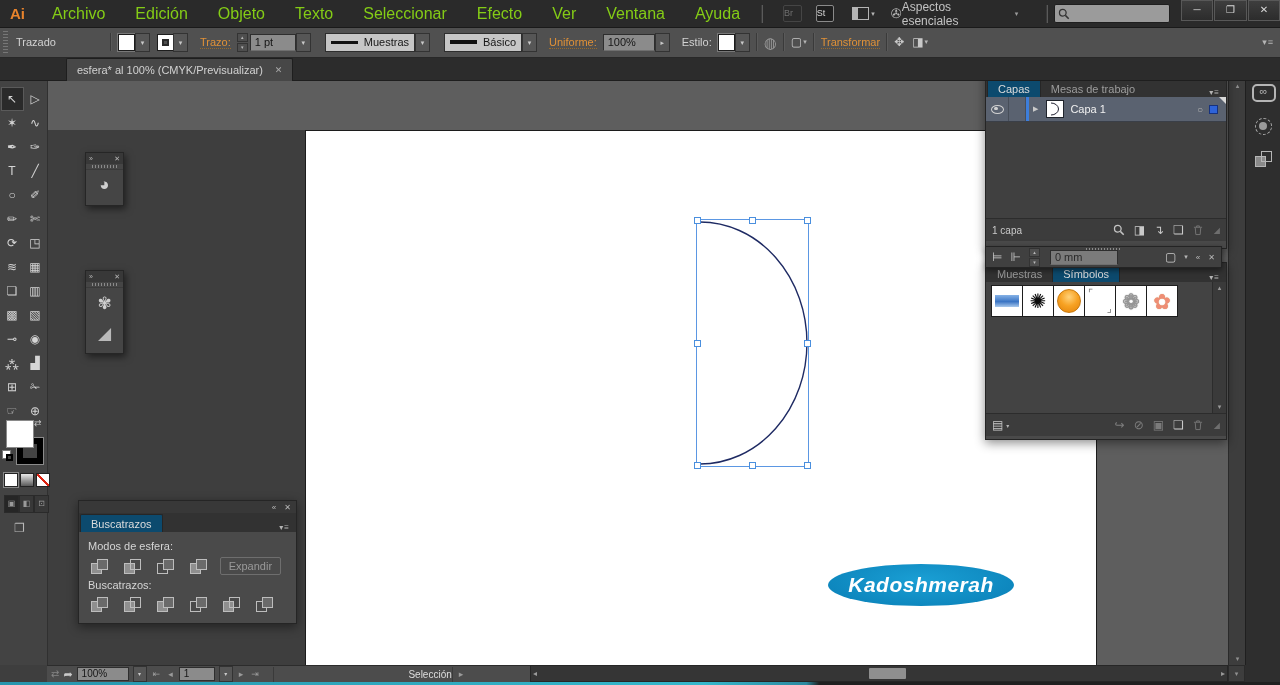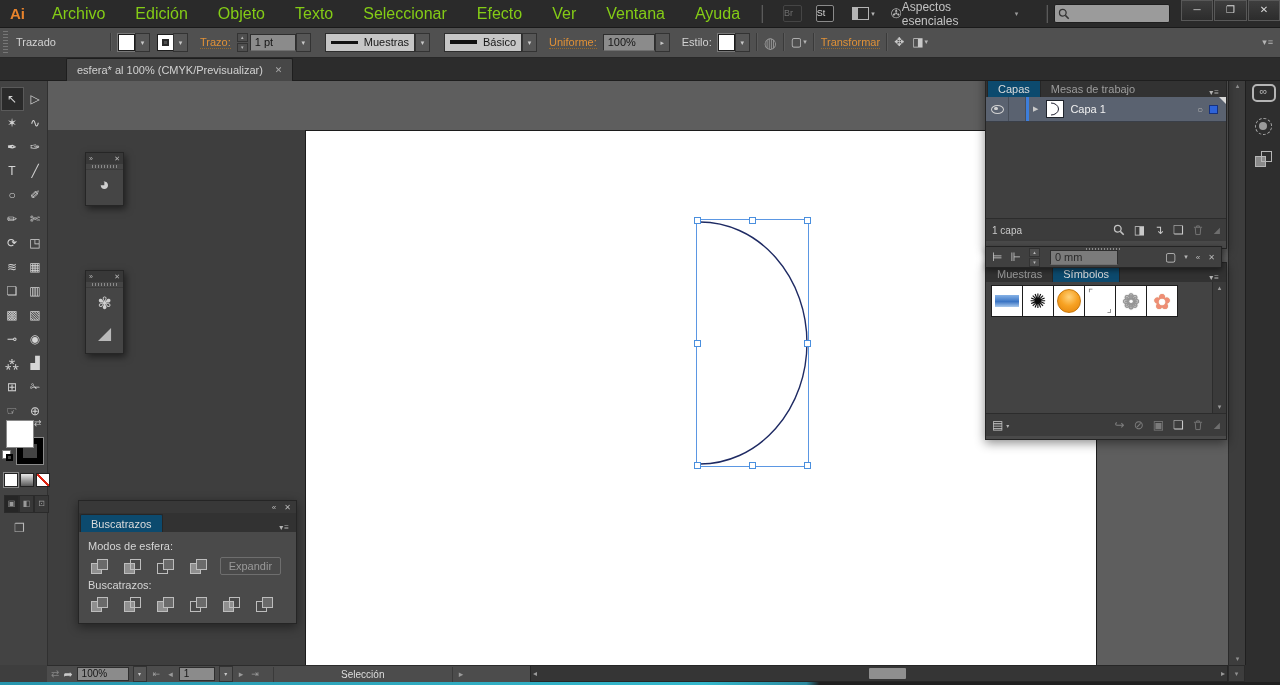--- a/index.html
+++ b/index.html
@@ -160,21 +160,21 @@
   .laysq i.b2{left:0;bottom:0;background:#8a8a8a}
   .laysq i.f2{right:0;top:0}
   
   #statusbar{position:absolute;left:0;top:665px;width:1280px;height:17px}
   #sb-lcorner{position:absolute;left:0;top:0;width:47px;height:17px;background:#3e3e3e}
   #sb-main{position:absolute;left:47px;top:0;width:483px;height:17px;background:#4c4c4c;border-top:1px solid #2c2c2c;
            display:flex;align-items:center;padding:0 4px;gap:4px;box-sizing:border-box}
   .sb-field{background:#8b8b8b;border:1px solid #2e2e2e;color:#161616;font-size:10px;height:12px;line-height:12px;padding:0 4px}
   .sb-drop{width:12px;height:14px;background:#555;border:1px solid #333;color:#c9c9c9;font-size:6px;text-align:center;line-height:14px}
   .navg{color:#9a9a9a;font-size:9px;padding:0 2px}
-  #sb-status{width:178px;text-align:center;color:#dedede;font-size:10px;border-left:1px solid #3a3a3a;
+  #sb-status{width:178px;text-align:right;color:#dedede;font-size:10px;border-left:1px solid #3a3a3a;
              border-right:1px solid #3a3a3a;height:15px;line-height:15px;margin-left:8px}
   #hscroll{position:absolute;left:530px;top:0;width:698px;height:17px;background:#353535;border:1px solid #262626;box-sizing:border-box}
   #hs-left{position:absolute;left:2px;top:3px;color:#9a9a9a;font-size:8px}
   #hs-right{position:absolute;right:2px;top:3px;color:#9a9a9a;font-size:8px}
   #hs-thumb{position:absolute;left:338px;top:2px;width:37px;height:11px;background:#8f8f8f;border-radius:1px}
   #sb-vcorner{position:absolute;left:1228px;top:0;width:17px;height:17px;background:#3d3d3d;border:1px solid #2a2a2a;
               box-sizing:border-box;text-align:center;color:#8f8f8f;font-size:7px;line-height:15px}
   #sb-rcorner{position:absolute;left:1245px;top:0;width:35px;height:17px;background:#2e2e2e}
   #taskbar{position:absolute;left:0;top:682px;width:1280px;height:3px;
            background:linear-gradient(90deg,#2795ad 0%,#35b8cc 55%,#2b8aa0 63%,#202020 64%,#202020 100%)}
@@ -348,20 +348,23 @@
     <span class="h" style="left:-3px;top:-3px"></span>
     <span class="h" style="left:52px;top:-3px"></span>
     <span class="h" style="left:107px;top:-3px"></span>
     <span class="h" style="left:-3px;top:120px"></span>
     <span class="h" style="left:107px;top:120px"></span>
     <span class="h" style="left:-3px;top:242px"></span>
     <span class="h" style="left:52px;top:242px"></span>
     <span class="h" style="left:107px;top:242px"></span>
   </div>
 
+  <div id="brand-logo">
+    <span>Kadoshmerah</span>
+  </div>
 
   <div class="tearoff" style="left:38px;top:72px;height:52px">
     <div class="tear-head">
       <span>»</span>
       <span>✕</span>
     </div>
     <div class="tear-grip">
         <span class="grip"></span>
       </div>
     <div class="tearicon">◕</div>

